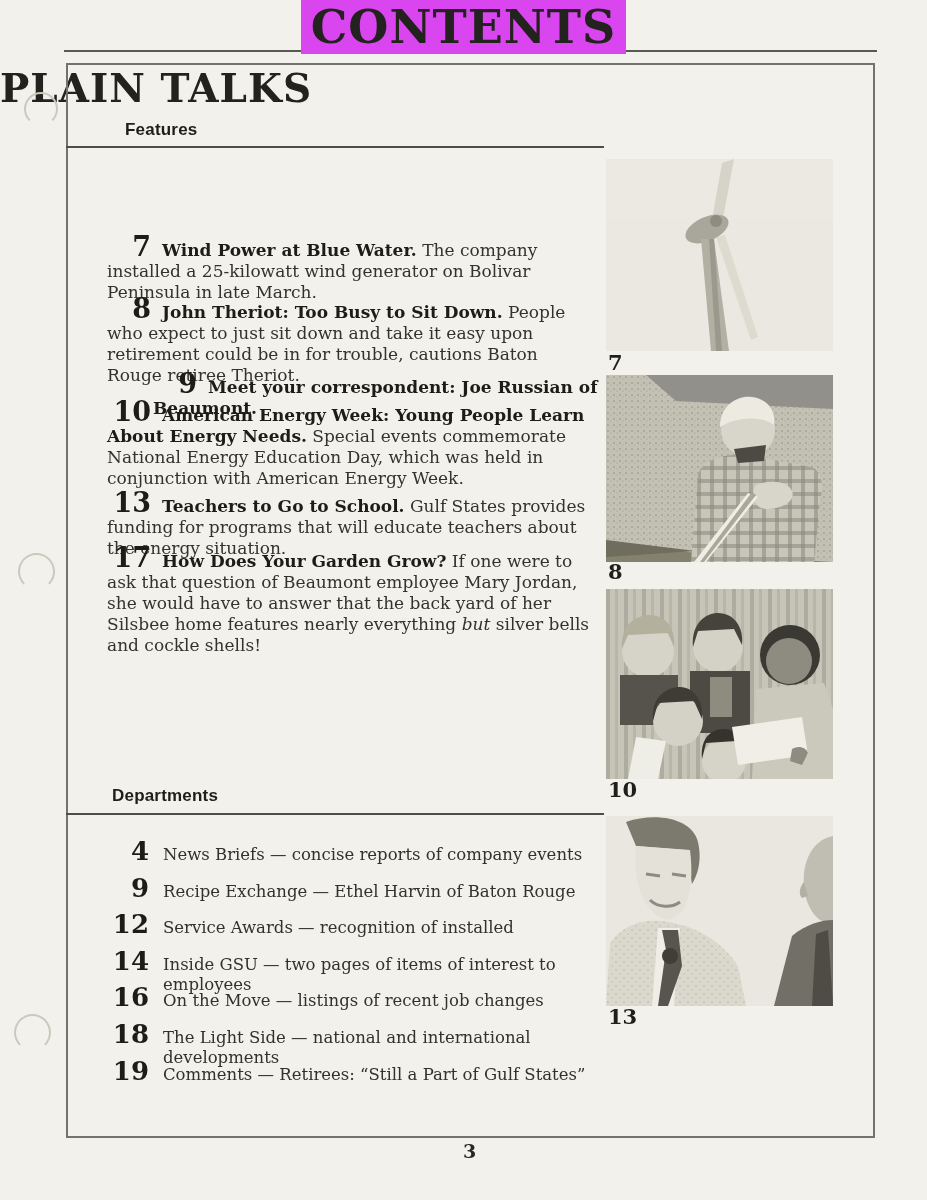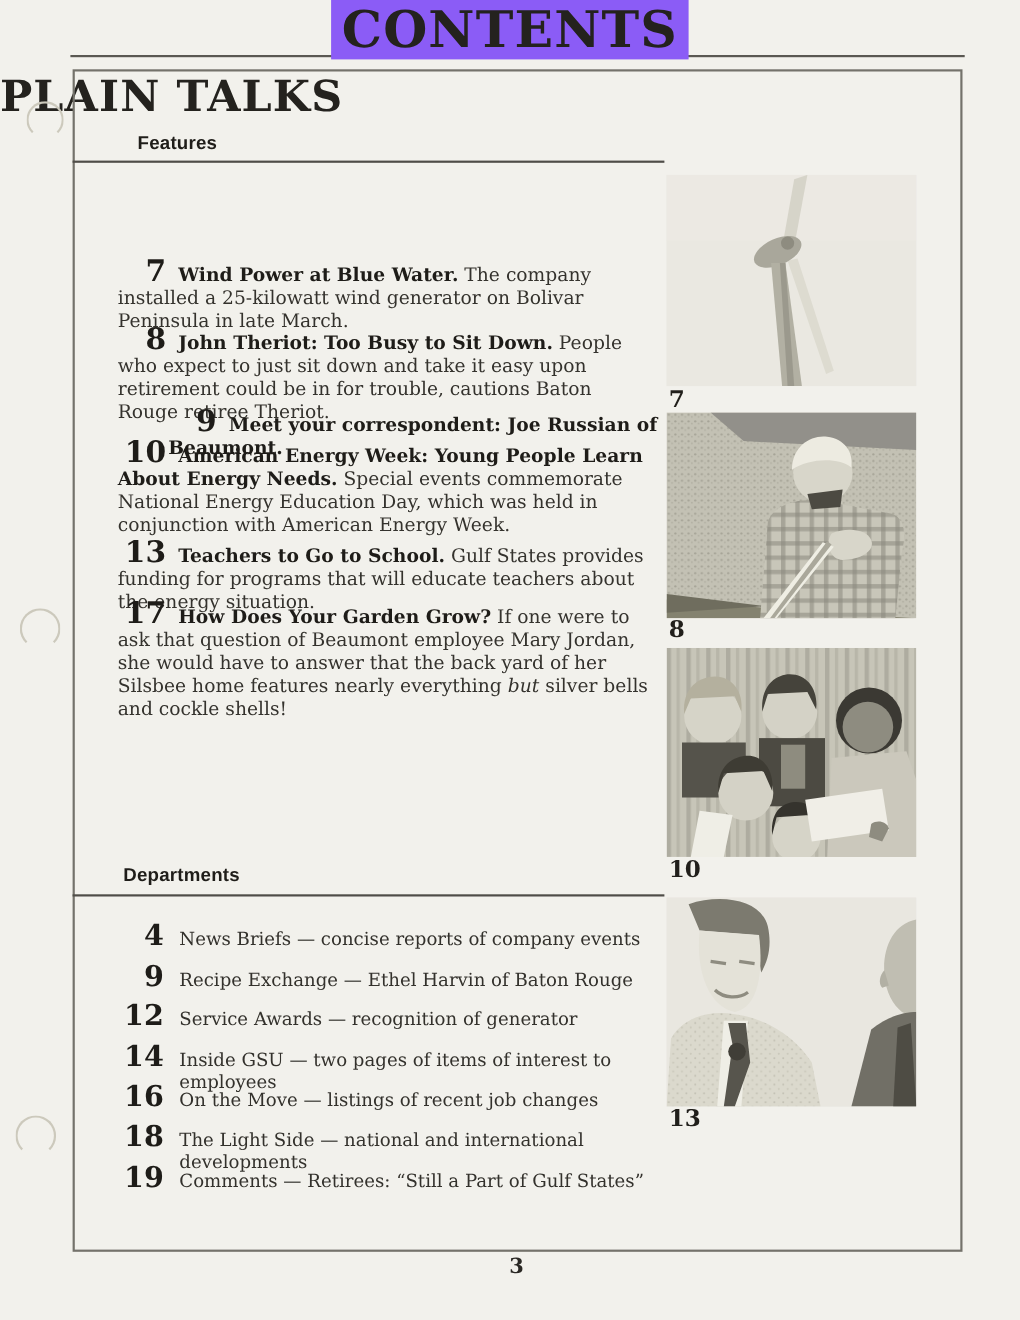--- a/index.html
+++ b/index.html
@@ -17,21 +17,21 @@
   
   .title-rule{
     position:absolute;left:64px;top:50px;width:813px;height:0;
     border-top:2px solid #5a5852;
   }
   .masthead{
     position:absolute;left:0;top:4px;width:927px;text-align:center;
     font-family:"DejaVu Serif", serif;font-weight:bold;
     font-size:46px;letter-spacing:1px;color:#24221e;line-height:1;
   }
-  .masthead span{background:#8b5cf6;padding:0 10px;text-align:right;}
+  .masthead span{background:#d946ef;padding:0 10px;text-align:right;}
   .magtitle{
     position:absolute;left:0;top:69px;width:927px;text-align:left;
     font-family:"DejaVu Serif", serif;font-weight:bold;
     font-size:39px;letter-spacing:1px;color:#24221e;line-height:1;
   }
   
   .frame{
     position:absolute;left:66px;top:63px;width:805px;height:1071px;
     border:2px solid #74726b;
   }
@@ -126,21 +126,21 @@
       <div class="dept-row" style="top: 838px;">
         <span class="dept-num">4</span>
         <span class="dept-text">News Briefs — concise reports of company events</span>
       </div>
       <div class="dept-row" style="top: 875px;">
         <span class="dept-num">9</span>
         <span class="dept-text">Recipe Exchange — Ethel Harvin of Baton Rouge</span>
       </div>
       <div class="dept-row" style="top: 911px;">
         <span class="dept-num">12</span>
-        <span class="dept-text">Service Awards — recognition of generator</span>
+        <span class="dept-text">Service Awards — recognition of installed</span>
       </div>
       <div class="dept-row" style="top: 948px;">
         <span class="dept-num">14</span>
         <span class="dept-text">Inside GSU — two pages of items of interest to employees</span>
       </div>
       <div class="dept-row" style="top: 984px;">
         <span class="dept-num">16</span>
         <span class="dept-text">On the Move — listings of recent job changes</span>
       </div>
       <div class="dept-row" style="top: 1021px;">

